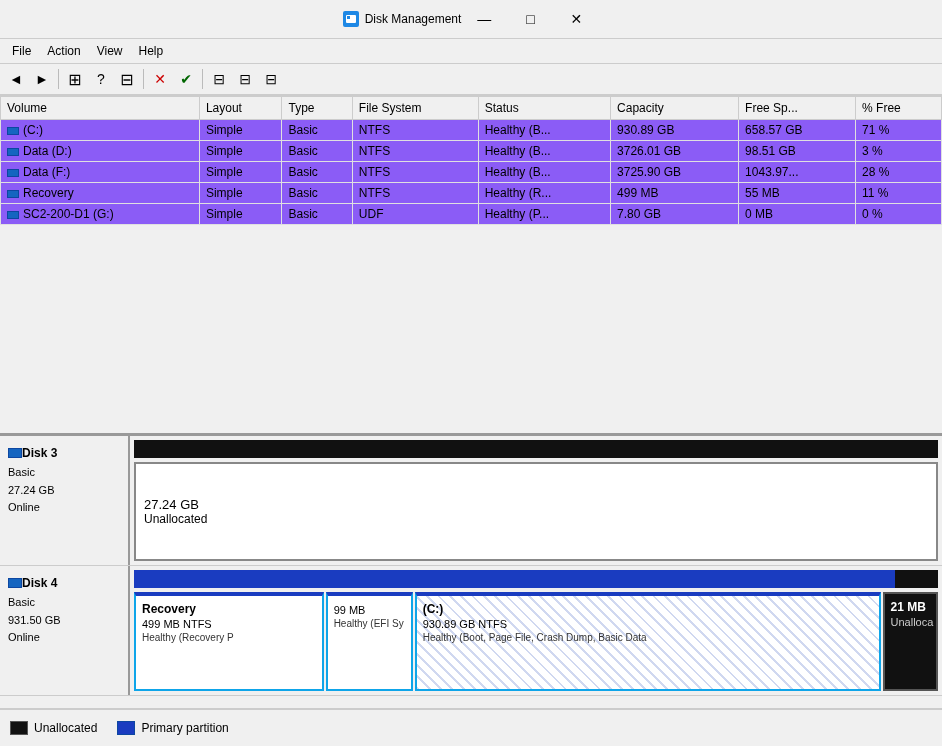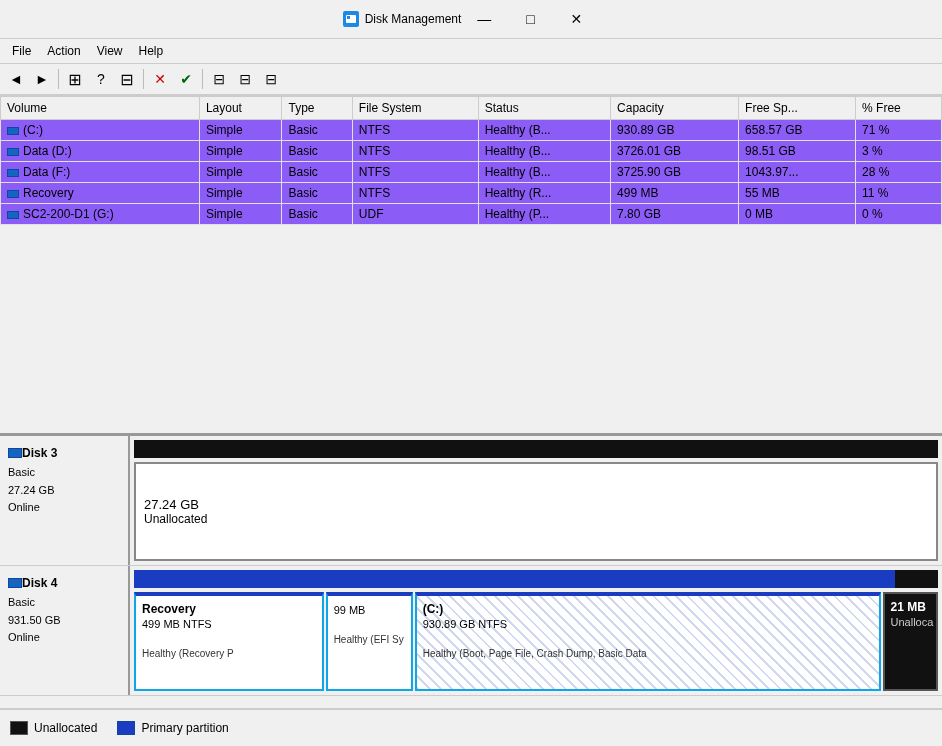--- a/index.html
+++ b/index.html
@@ -93,21 +93,21 @@
 
     .partition {
       border: 2px solid #0ea5e9;
       padding: 6px;
       display: flex; flex-direction: column;
       font-size: 11px; background: white;
       min-width: 0;
     }
     .partition-name { font-weight: bold; font-size: 12px; }
     .partition-size { font-size: 11px; margin-top: 2px; }
-    .partition-status { font-size: 10px; color: #333; margin-top: 18px; }
+    .partition-status { font-size: 10px; color: #333; margin-top: 2px; }
 
     .partition.unallocated { background: #111; color: white; border-color: #555; }
     .partition.unallocated .partition-name { color: white; }
     .partition.unallocated .partition-size { color: #ccc; }
 
     
     .legend-bar {
       position: absolute; bottom: 0; left: 0; right: 0;
       height: 38px; background: #f0f0f0;
       border-top: 2px solid #ccc;

